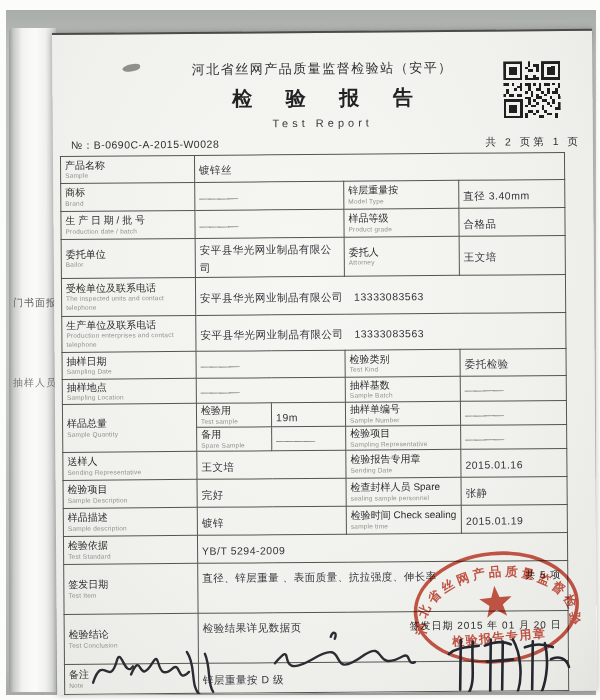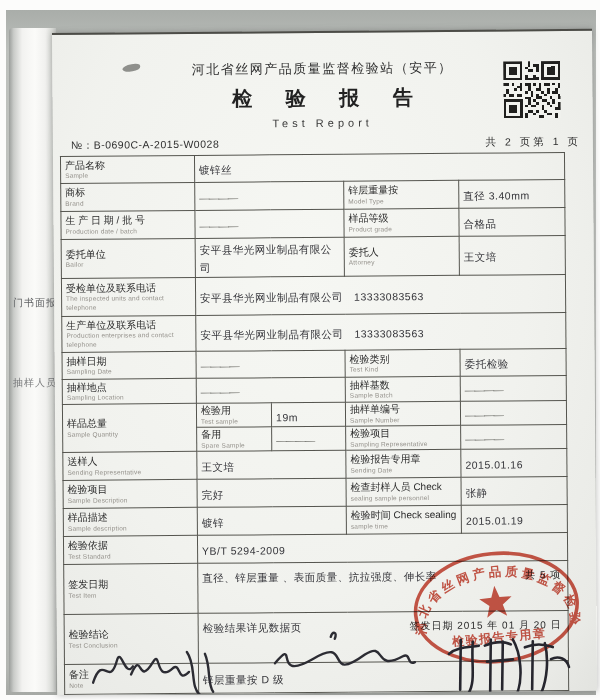--- a/index.html
+++ b/index.html
@@ -242,21 +242,21 @@
       <td><span class="val">2015.01.16</span></td>
     </tr>
 
     <tr class="h28">
       <td>
             <span class="lbl">检验项目</span>
             <span class="sub">Sample Description</span>
           </td>
       <td colspan="2"><span class="val">完好</span></td>
       <td>
-            <span class="lbl">检查封样人员 Check</span>
+            <span class="lbl">检查封样人员 Spare</span>
             <span class="sub">sealing sample personnel</span>
           </td>
       <td><span class="val">张静</span></td>
     </tr>
 
     <tr class="h28">
       <td>
             <span class="lbl">样品描述</span>
             <span class="sub">Sample description</span>
           </td>

